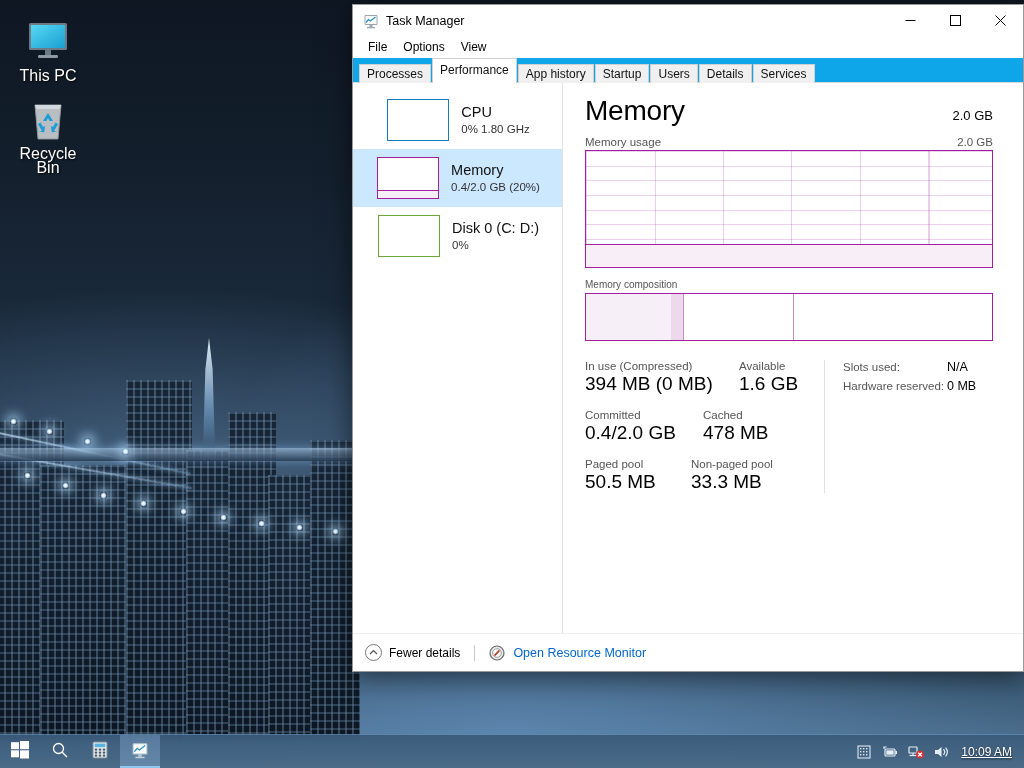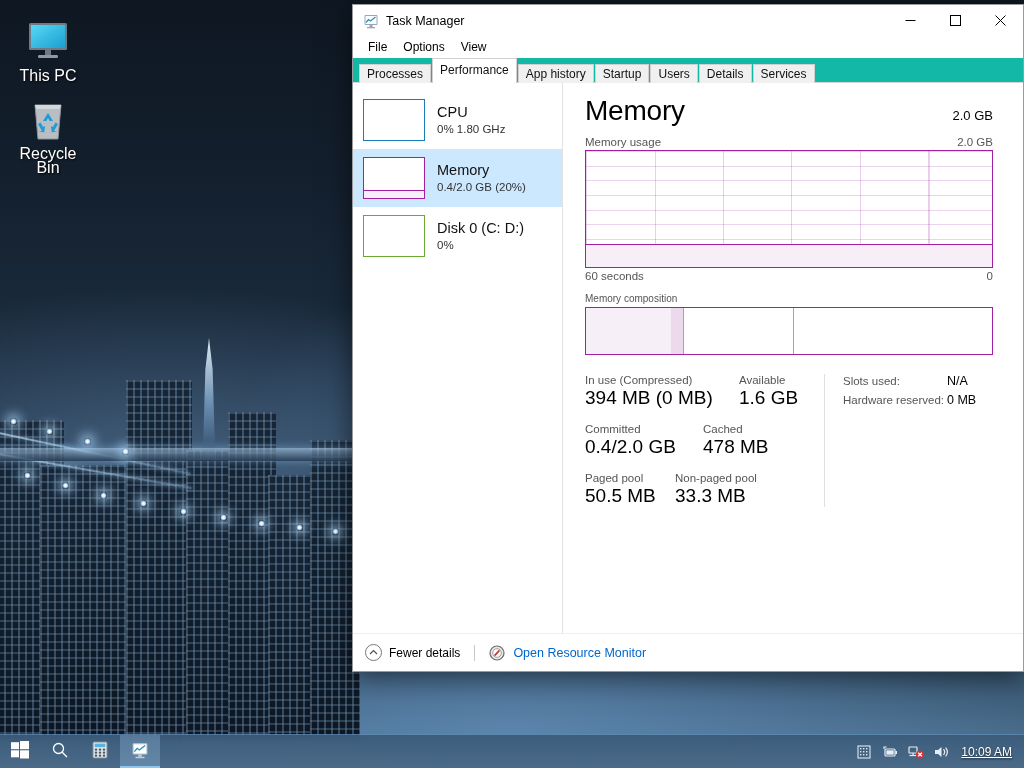--- a/index.html
+++ b/index.html
@@ -95,21 +95,21 @@
     flex: none; background: transparent;
   }
 
   .menubar { height: 22px; display: flex; align-items: center; padding-left: 8px; gap: 2px; flex: none; }
   .menuitem { padding: 2px 7px; font-size: 12px; }
 
   .tabstrip {
     height: 25px; display: flex; align-items: flex-end;
     padding-left: 6px; flex: none;
     border-bottom: 1px solid #d6d6d6;
-    background: #14b8a6;
+    background: #0ea5e9;
   }
   .tab {
     height: 19px; line-height: 18px; padding: 0 7px;
     background: #f0f0f0; border: 1px solid #d0d0d0; border-bottom: none;
     margin-right: 1px; font-size: 12px; color: #111;
     position: relative; top: 1px;
   }
   .tab.active {
     height: 25px; line-height: 23px; background: #fff;
     border-color: #d0d0d0; top: 1px; z-index: 2;
@@ -117,21 +117,21 @@
 
   .body-area { flex: 1; display: flex; min-height: 0; }
 
   
   .sidebar {
     width: 210px; flex: none; padding-top: 8px;
     border-right: 1px solid #e2e2e2; background: #fff;
   }
   .side-item {
     display: flex; align-items: center; gap: 12px;
-    padding: 6px 8px 6px 10px; height: 58px;
+    padding: 6px 8px 6px 10px; height: 58px; justify-content: center;
   }
   .side-item.selected { background: #cce8ff; }
   .thumb { width: 62px; height: 42px; flex: none; background: #fff; position: relative; }
   .thumb .fill { position: absolute; left: 0; right: 0; bottom: 0; }
   .side-text { line-height: 1.25; }
   .side-name { font-size: 14.5px; color: #111; }
   .side-sub { font-size: 11.5px; color: #333; margin-top: 1px; }
 
   
   .detail { flex: 1; padding: 12px 30px 0 22px; min-width: 0; }
@@ -365,24 +365,20 @@
         <div class="dt-cap">2.0 GB</div>
       </div>
 
       <div class="g-label-row">
         <span>Memory usage</span>
         <span>2.0 GB</span>
       </div>
       <div class="graph">
         <div class="grid"></div>
         <div class="graph-fill"></div>
-      </div>
-      <div class="axis-row">
-        <span>60 seconds</span>
-        <span>0</span>
       </div>
 
       <div class="comp-label">Memory composition</div>
       <div class="compbar">
         <div class="seg" style="width:21%;background:#f7eff7;"></div>
         <div class="seg" style="width:3%;background:#ecd9ec;"></div>
         <div class="seg" style="width:27%;background:#fff;border-left:1px solid #c98cc9;"></div>
         <div class="seg" style="width:49%;background:#fff;border-left:1px solid #c98cc9;"></div>
       </div>
 
@@ -401,21 +397,21 @@
           <div class="stat-row">
             <div class="stat" style="width:118px;">
               <div class="stat-lbl">Committed</div>
               <div class="stat-val">0.4/2.0 GB</div>
             </div>
             <div class="stat">
               <div class="stat-lbl">Cached</div>
               <div class="stat-val">478 MB</div>
             </div>
           </div>
-          <div class="stat-row" style="margin-bottom:0;">
+          <div class="stat-row" style="margin-bottom:0;gap:16px;">
             <div class="stat" style="width:90px;">
               <div class="stat-lbl">Paged pool</div>
               <div class="stat-val">50.5 MB</div>
             </div>
             <div class="stat">
               <div class="stat-lbl">Non-paged pool</div>
               <div class="stat-val">33.3 MB</div>
             </div>
           </div>
         </div>

